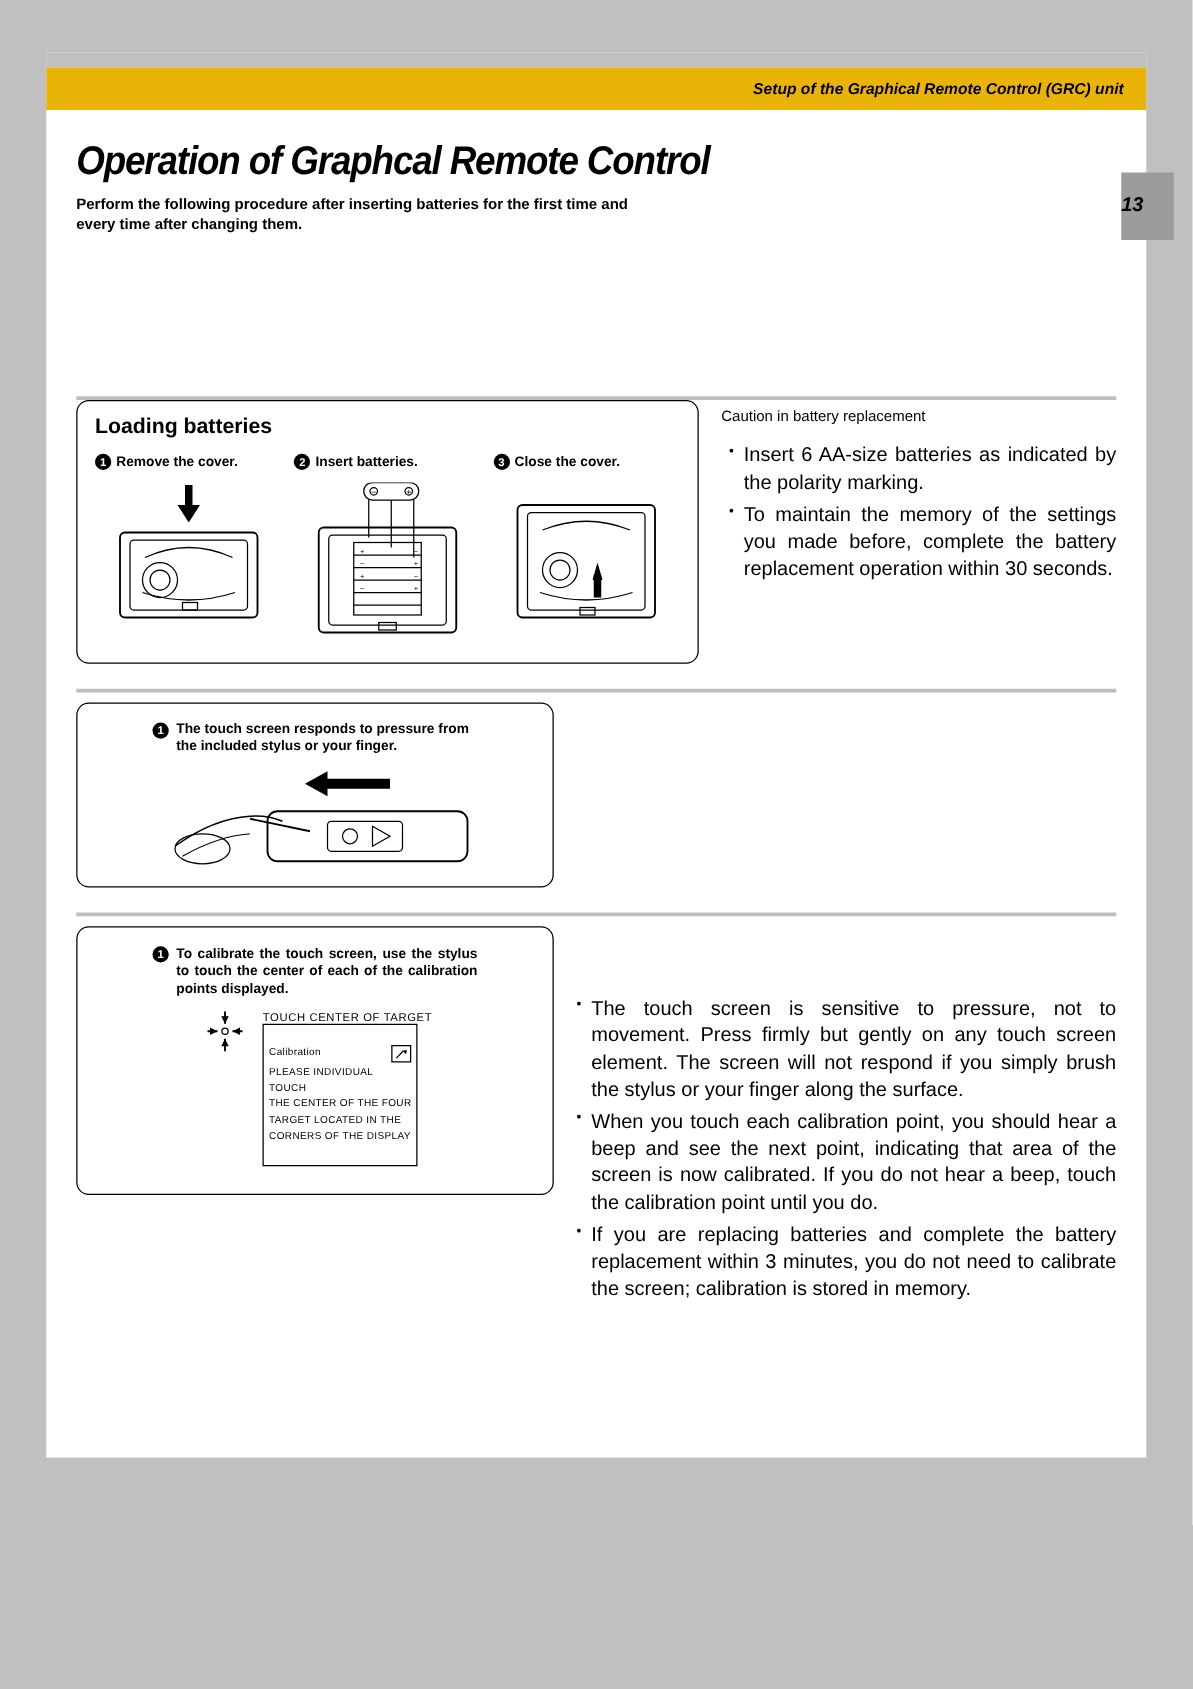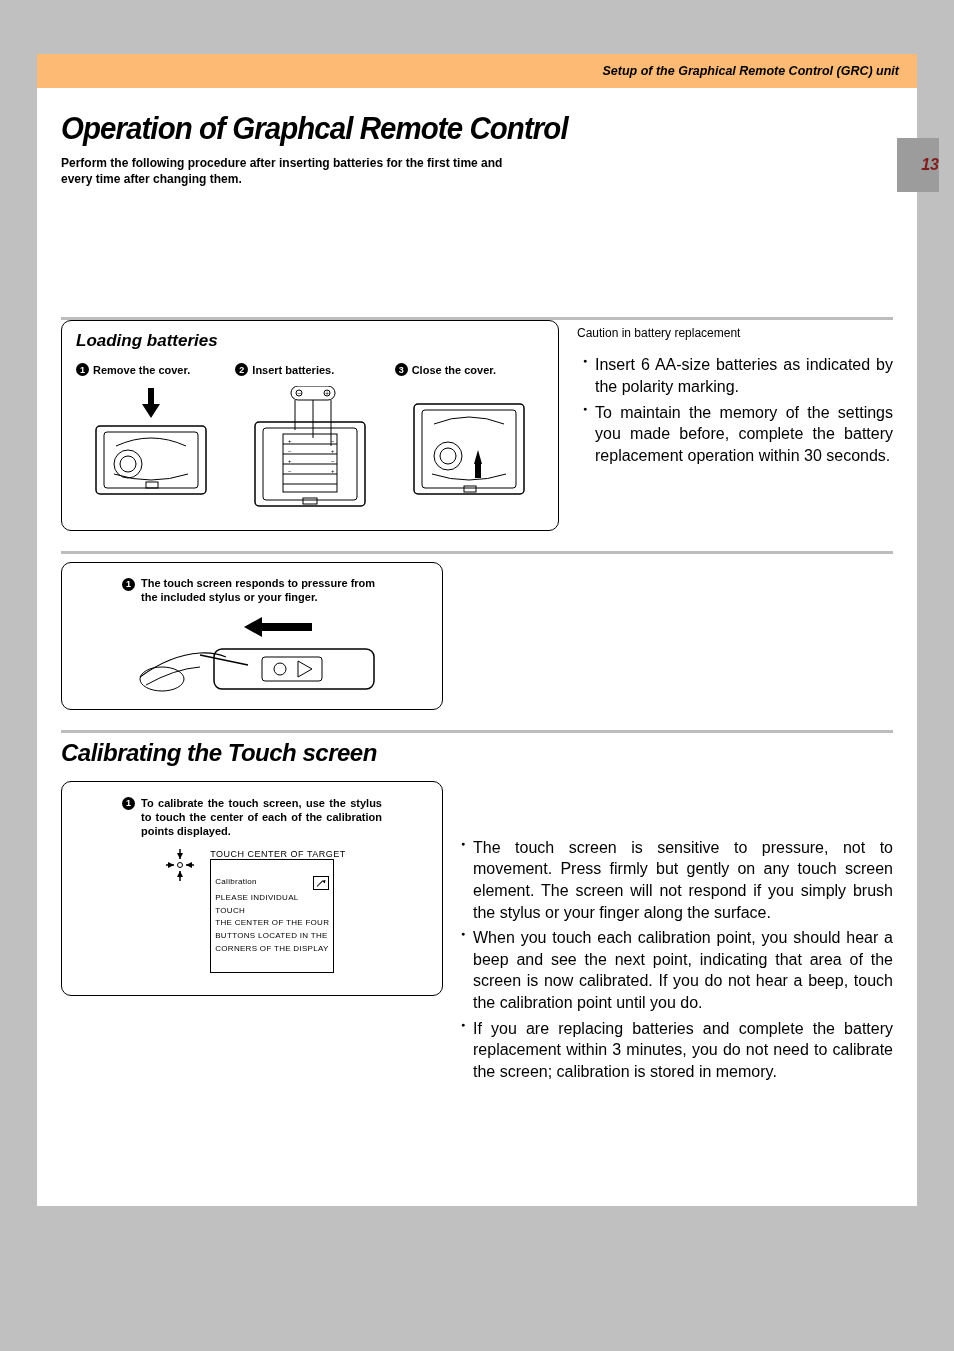--- a/index.html
+++ b/index.html
@@ -21,21 +21,21 @@
   .top-gray-bar {
     background: #c0c0c0;
     height: 12px;
   }
   .header-row {
     display: flex;
     justify-content: flex-end;
     align-items: center;
     padding: 0 18px;
     height: 34px;
-    background: #fdba74;
+    background: #eab308;
   }
   .header-row .tagline {
     font-style: italic;
     font-weight: bold;
     font-size: 12.5px;
   }
   .main-title {
     font-family: Arial, Helvetica, sans-serif;
     font-style: italic;
     font-weight: 900;
@@ -50,29 +50,29 @@
     font-weight: bold;
     margin-left: 24px;
     width: 470px;
     line-height: 1.35;
   }
   .page-tab {
     position: absolute;
     right: -22px;
     top: 96px;
     background: #9c9c9c;
-    color: #7f1d1d;
+    color: #000000;
     font-weight: bold;
     font-style: italic;
     font-size: 16px;
     width: 42px;
     height: 54px;
     display: flex;
     align-items: center;
-    justify-content: flex-end;
+    justify-content: flex-start;
   }
   .section {
     margin: 0 24px;
   }
   .sec-rule {
     height: 3px;
     background: #bdbdbd;
     margin-top: 130px;
   }
   .sec-rule.short { margin-top: 20px; }
@@ -88,21 +88,20 @@
     gap: 18px;
   }
   .col-left { flex: 0 0 498px; }
   .col-right { flex: 1; padding-top: 6px; }
   .framed {
     border: 1px solid #000;
     border-radius: 10px;
     padding: 10px 14px 14px;
   }
   .sub-heading {
-    font-style: italic;
     font-weight: 900;
     font-size: 17px;
     margin-bottom: 12px;
   }
   .steps-row {
     display: flex;
     justify-content: space-between;
     gap: 10px;
   }
   .step {
@@ -398,21 +397,20 @@
           <path d="M 24 70 q 28 -16 54 -18" fill="none" stroke="#000"></path>
           <line x1="78" y1="40" x2="126" y2="50" stroke="#000" stroke-width="1.5"></line>
           <ellipse cx="40" cy="64" rx="22" ry="12" fill="none" stroke="#000"></ellipse>
         </svg>
       </div>
     </div>
   </div>
 
   <div class="section">
     <div class="sec-rule short"></div>
-    <h2 class="sec-heading">Calibrating the Touch screen</h2>
 
     <div class="two-col">
       <div class="col-left" style="flex:0 0 382px;">
         <div class="calib-box">
           <div class="calib-caption">
             <span class="circ-num">1</span>
             <span>To calibrate the touch screen, use the stylus to touch the center of each of the calibration points displayed.</span>
           </div>
           <div class="calib-screen-wrap">
             <div style="display:flex;flex-direction:column;align-items:center;">
@@ -430,21 +428,21 @@
             </div>
             <div style="display:flex;flex-direction:column;gap:0;">
               <span class="target-label">TOUCH CENTER OF TARGET</span>
               <div class="calib-screen">
                 <div class="top-row">
                   <span>Calibration</span>
                   <span class="pencil-icon"></span>
                 </div>
                 <div>PLEASE INDIVIDUAL TOUCH</div>
                 <div>THE CENTER OF THE FOUR</div>
-                <div>BUTTONS LOCATED IN THE</div>
+                <div>TARGET LOCATED IN THE</div>
                 <div>CORNERS OF THE DISPLAY</div>
               </div>
             </div>
           </div>
         </div>
       </div>
 
       <div class="col-right-calib">
         <ul class="bullets">
           <li>The touch screen is sensitive to pressure, not to movement. Press firmly but gently on any touch screen element. The screen will not respond if you simply brush the stylus or your finger along the surface.</li>

